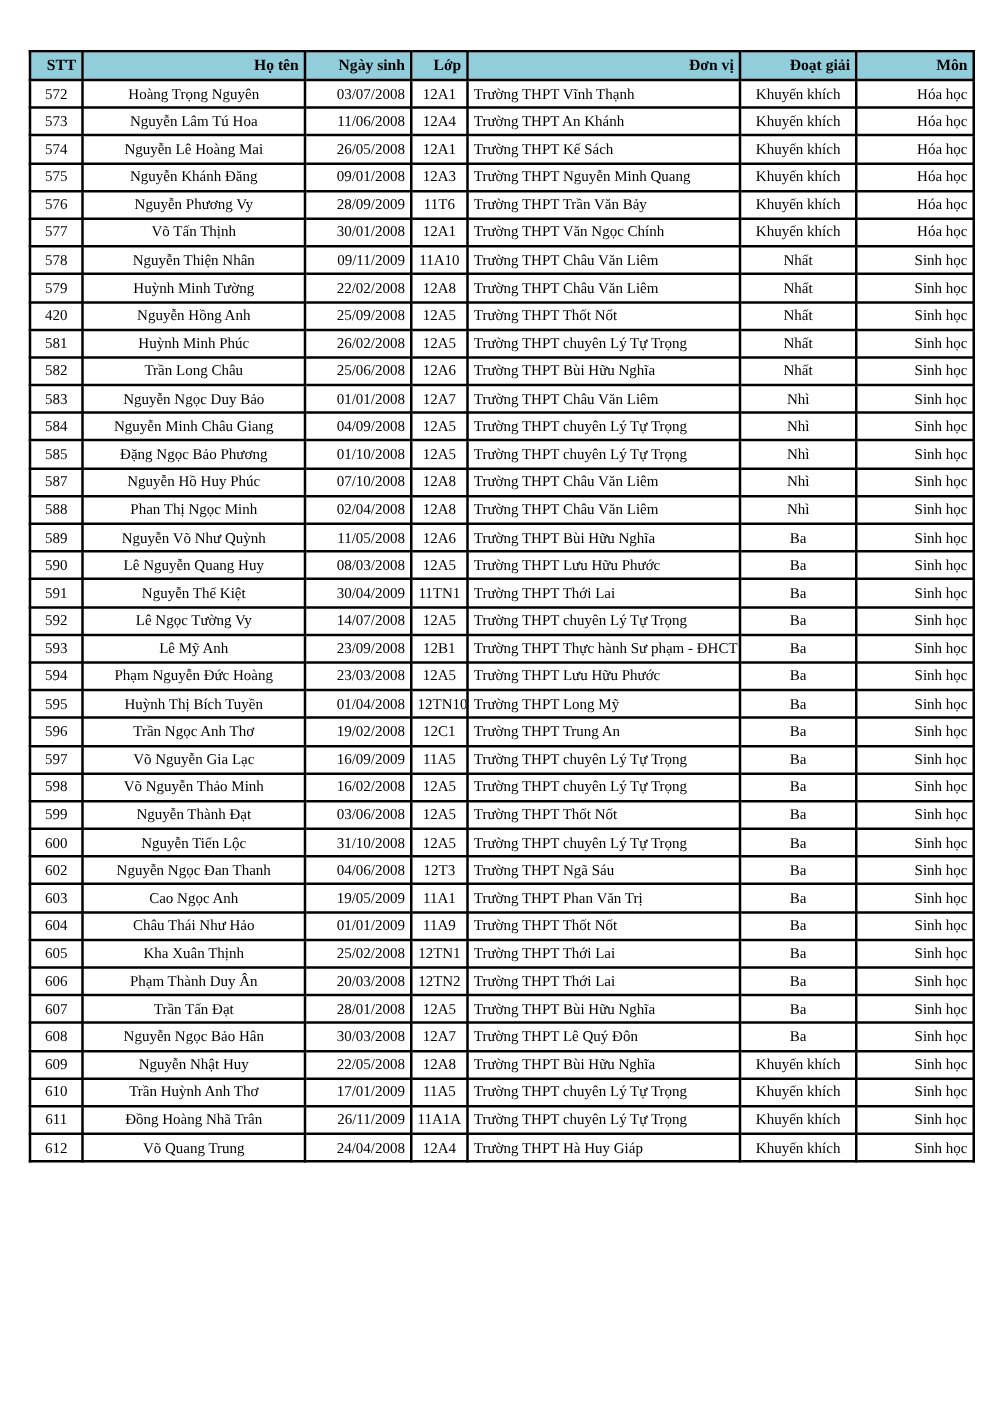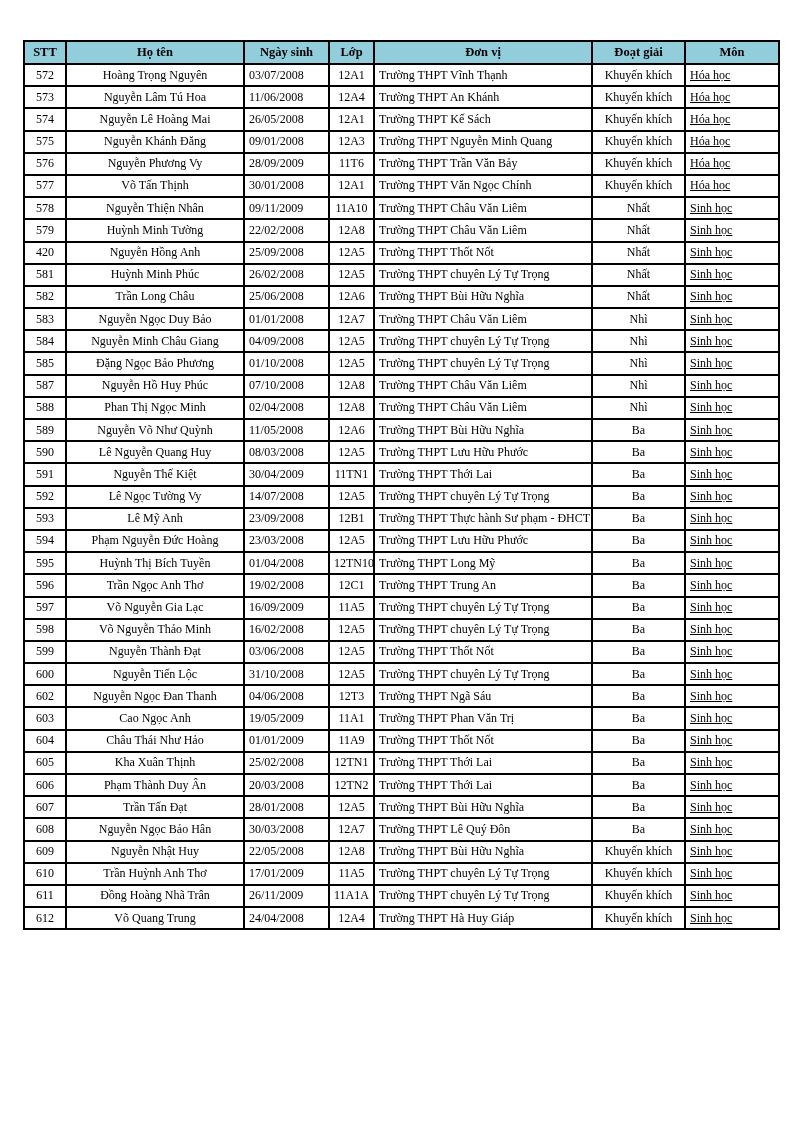--- a/index.html
+++ b/index.html
@@ -29,38 +29,38 @@
     font-size: 12px;
     line-height: 1.1;
     vertical-align: middle;
   }
   table.results thead tr { height: 23px; }
   table.results tbody tr { height: 22.2px; }
   table.results th {
     background: var(--header-bg, #92CDDC);
     font-weight: bold;
     font-size: 12.5px;
-    text-align: center;
+    text-align: right;
   }
   
   col.w0 { width: 42px; }
   col.w1 { width: 178px; }
   col.w2 { width: 85px; }
   col.w3 { width: 45px; }
   col.w4 { width: 218px; }
   col.w5 { width: 93px; }
   col.w6 { width: 94px; }
   
   td.c0 { text-align: center; margin-top: 24px; }
   td.c1 { text-align: center; padding-left: 7px; }
-  td.c2 { text-align: left; }
+  td.c2 { text-align: right; }
   td.c3 { text-align: center; }
   td.c4 { text-align: left; padding-left: 5px; font-size: 11.5px; }
   td.c5 { text-align: center; }
-  td.c6 { text-align: left; text-decoration: underline; }
+  td.c6 { text-align: right; }
 </style>
 </head>
 <body>
 
 <div class="page">
   <table class="results">
     <colgroup>
       <col class="w0">
         <col class="w1">
         <col class="w2">

